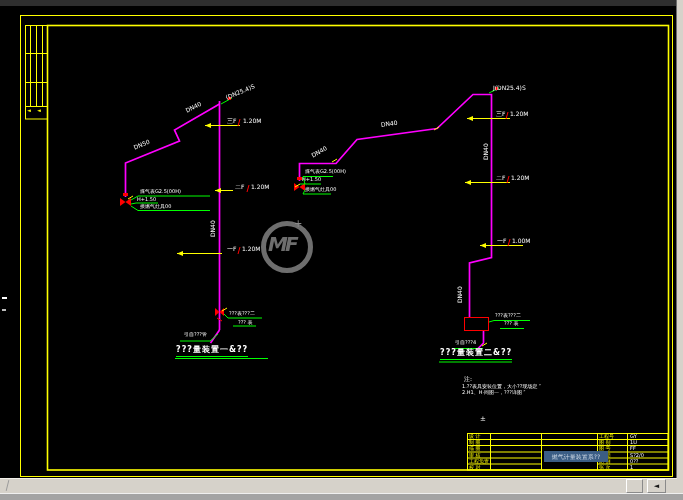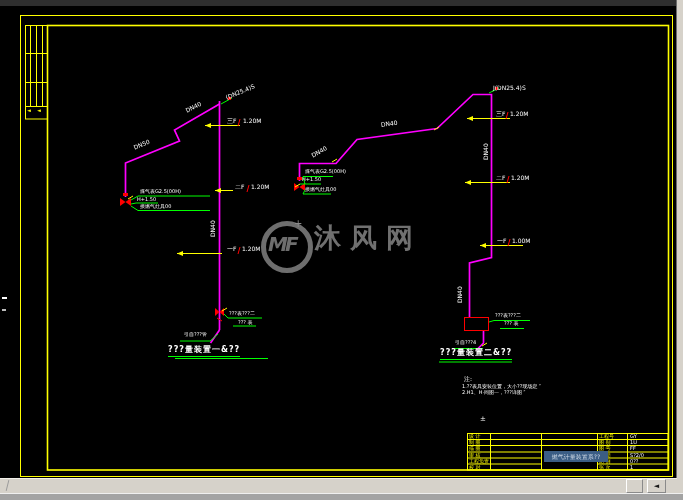--- a/index.html
+++ b/index.html
@@ -165,21 +165,21 @@
   <div class="t" style="left:242px;top:246px;">1.20M</div>
 
   <div class="t t5" style="left:140px;top:189px;">煤气表G2.5(00H)</div>
   <div class="t t5" style="left:137px;top:197px;">H+1.50</div>
   <div class="t t5" style="left:140px;top:204px;">接燃气灶具00</div>
 
   <div class="t t5" style="left:229px;top:311px;">???表???二</div>
   <div class="t t5" style="left:238px;top:320px;">??? 表</div>
   <div class="t t5" style="left:184px;top:332px;">引自???管</div>
 
-  <div class="t title" style="left:168px;top:346px;">???量装置一&amp;??</div>
+  <div class="t title" style="left:176px;top:346px;">???量装置一&amp;??</div>
 
   <div class="t t5" style="left:305px;top:169px;">煤气表G2.5(00H)</div>
   <div class="t t5" style="left:302px;top:177px;">H+1.50</div>
   <div class="t t5" style="left:305px;top:187px;">接燃气灶具00</div>
 
   <div class="t rot" style="left:312px;top:153px;transform:rotate(-30deg);">DN40</div>
   <div class="t rot" style="left:381px;top:122px;transform:rotate(-8deg);">DN40</div>
   <div class="t" style="left:493px;top:85px;">J(DN25.4)S</div>
   <div class="t vert" style="left:483px;top:160px;">DN40</div>
   <div class="t vert" style="left:457px;top:303px;">DN40</div>
@@ -222,16 +222,15 @@
   <div class="t t5" style="left:630px;top:458.5px;">0??</div>
   <div class="t t5 ty" style="left:599px;top:464.5px;">张 次</div>
   <div class="t t5" style="left:630px;top:464.5px;">1</div>
 
   <div id="tb-project">燃气计量装置系??</div>
 
   <div id="watermark">
     <div id="wm-circle"></div>
     <div id="wm-mf">MF</div>
     <div id="wm-star">+</div>
-    <div id="wm-name">沐风网</div>
   </div>
 
 </div>
 
 </body></html>

